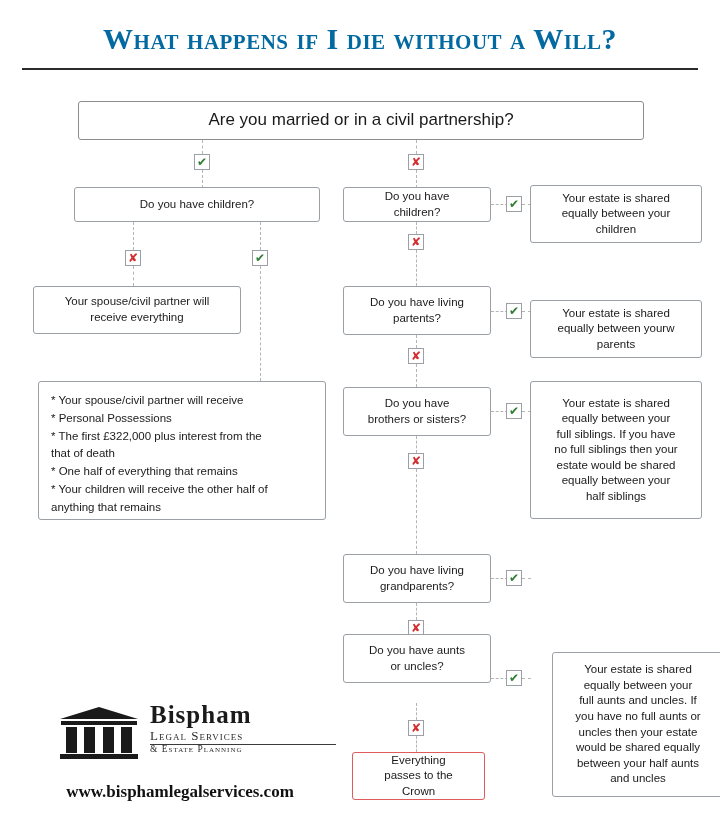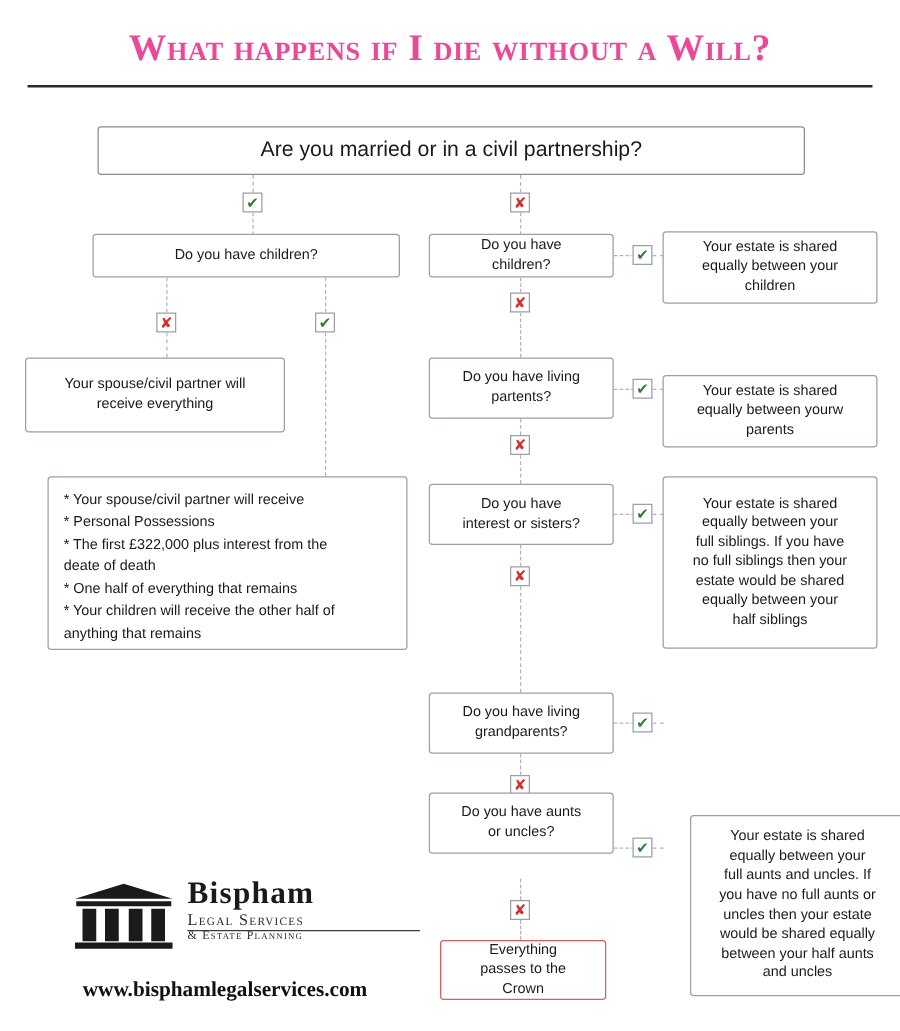--- a/index.html
+++ b/index.html
@@ -26,21 +26,21 @@
   #title {
     position: absolute;
     left: 0;
     top: 22px;
     width: 720px;
     text-align: center;
     font-family: "Liberation Serif", serif;
     font-size: 30px;
     font-weight: bold;
     letter-spacing: 0.5px;
-    color: #ec4899;
+    color: #0369a1;
     font-variant: small-caps;
     white-space: nowrap;
   }
   #title-rule {
     position: absolute;
     left: 22px;
     top: 68px;
     width: 676px;
     height: 2px;
     background: #2b2b2b;
@@ -192,27 +192,27 @@
 
   <div class="box" style="left:74px; top:187px; width:246px; height:35px;">Do you have children?</div>
 
   <div class="vline" style="left:133px; top:222px; height:28px;"></div>
   <div class="vline" style="left:260px; top:222px; height:28px;"></div>
   <div class="mark cross" style="left:125px; top:250px;">✘</div>
   <div class="mark tick" style="left:252px; top:250px;">✔</div>
   <div class="vline" style="left:133px; top:266px; height:20px;"></div>
   <div class="vline" style="left:260px; top:266px; height:115px;"></div>
 
-  <div class="box" style="left:20px; top:286px; width:208px; height:60px;">Your spouse/civil partner will receive everything</div>
+  <div class="box" style="left:33px; top:286px; width:208px; height:48px;">Your spouse/civil partner will receive everything</div>
 
   <div class="box list" style="left:38px; top:381px; width:288px; height:139px;">
     <div class="li">* Your spouse/civil partner will receive</div>
     <div class="li">* Personal Possessions</div>
     <div class="li">* The first £322,000 plus interest from the</div>
-    <div class="li">   deate of death</div>
+    <div class="li">   that of death</div>
     <div class="li">* One half of everything that remains</div>
     <div class="li">* Your children will receive the other half of</div>
     <div class="li">   anything that remains</div>
   </div>
 
   <div class="box" style="left:343px; top:187px; width:148px; height:35px;">Do you have children?</div>
   <div class="hline" style="left:491px; top:204px; width:17px;"></div>
   <div class="mark tick" style="left:506px; top:196px;">✔</div>
   <div class="hline" style="left:522px; top:204px; width:9px;"></div>
   <div class="box" style="left:530px; top:185px; width:172px; height:58px;">Your estate is shared equally between your children</div>
@@ -222,21 +222,21 @@
 
   <div class="box" style="left:343px; top:286px; width:148px; height:49px;">Do you have living partents?</div>
   <div class="hline" style="left:491px; top:311px; width:17px;"></div>
   <div class="mark tick" style="left:506px; top:303px;">✔</div>
   <div class="hline" style="left:522px; top:311px; width:9px;"></div>
   <div class="box" style="left:530px; top:300px; width:172px; height:58px;">Your estate is shared equally between yourw parents</div>
   <div class="vline" style="left:416px; top:335px; height:13px;"></div>
   <div class="mark cross" style="left:408px; top:348px;">✘</div>
   <div class="vline" style="left:416px; top:364px; height:23px;"></div>
 
-  <div class="box" style="left:343px; top:387px; width:148px; height:49px;">Do you have interest or sisters?</div>
+  <div class="box" style="left:343px; top:387px; width:148px; height:49px;">Do you have brothers or sisters?</div>
   <div class="hline" style="left:491px; top:411px; width:17px;"></div>
   <div class="mark tick" style="left:506px; top:403px;">✔</div>
   <div class="hline" style="left:522px; top:411px; width:9px;"></div>
   <div class="box" style="left:530px; top:381px; width:172px; height:138px;">Your estate is shared equally between your full siblings. If you have no full siblings then your estate would be shared equally between your half siblings</div>
   <div class="vline" style="left:416px; top:436px; height:17px;"></div>
   <div class="mark cross" style="left:408px; top:453px;">✘</div>
   <div class="vline" style="left:416px; top:469px; height:85px;"></div>
 
   <div class="box" style="left:343px; top:554px; width:148px; height:49px;">Do you have living grandparents?</div>
   <div class="hline" style="left:491px; top:578px; width:17px;"></div>

